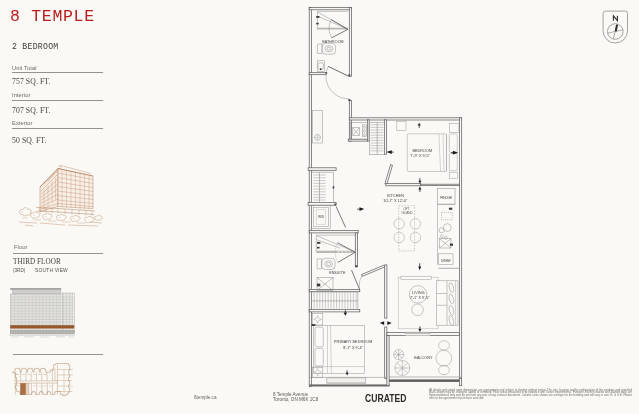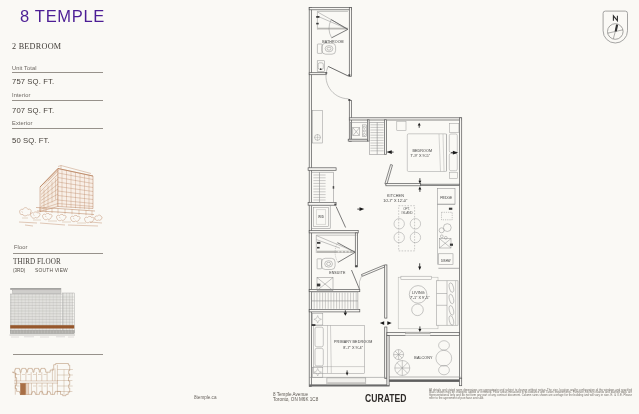--- a/index.html
+++ b/index.html
@@ -1,28 +1,28 @@
 <!DOCTYPE html>
 <html><head>
 <meta charset="utf-8">
 <style>
   html,body{margin:0;padding:0;}
   body{width:639px;height:414px;background:#faf9f5;position:relative;overflow:hidden;
        font-family:"Liberation Sans",sans-serif;-webkit-font-smoothing:antialiased;}
   .abs{position:absolute;}
   .rule{position:absolute;height:0;border-top:0.8px solid #97928b;}
   .lbl{position:absolute;font-size:5.7px;color:#6b6660;letter-spacing:0.1px;}
-  .val{position:absolute;font-family:Liberation Sans, sans-serif;font-size:7.7px;color:#46413b;letter-spacing:0.1px;}
+  .val{position:absolute;font-family:Liberation Serif, serif;font-size:7.7px;color:#46413b;letter-spacing:0.1px;}
 </style>
 </head>
 <body>
 
-<div class="abs" style="left:20px;top:7.3px;font-family:Liberation Sans, sans-serif;font-size:16.5px;color:#4c1d95;letter-spacing:0.7px;">8 TEMPLE</div>
-
-<div class="abs" style="left:12px;top:42.2px;font-family:Liberation Serif, serif;font-size:8.2px;color:#413d38;letter-spacing:0.25px;">2 BEDROOM</div>
+<div class="abs" style="left:10px;top:7.3px;font-family:Liberation Mono, monospace;font-size:16.5px;color:#b91c1c;letter-spacing:0.7px;">8 TEMPLE</div>
+
+<div class="abs" style="left:12px;top:42.2px;font-family:Liberation Mono, monospace;font-size:8.2px;color:#413d38;letter-spacing:0.25px;">2 BEDROOM</div>
 
 <div class="lbl" style="left:12px;top:64.5px;">Unit Total</div>
 <div class="rule" style="left:12px;top:71.8px;width:91px;"></div>
 
 <div class="val" style="left:12px;top:76.5px;">757 SQ. FT.</div>
 
 <div class="lbl" style="left:12px;top:92.3px;">Interior</div>
 <div class="rule" style="left:12px;top:99.9px;width:91px;"></div>
 
 <div class="val" style="left:12px;top:105.6px;text-align:right;">707 SQ. FT.</div>

